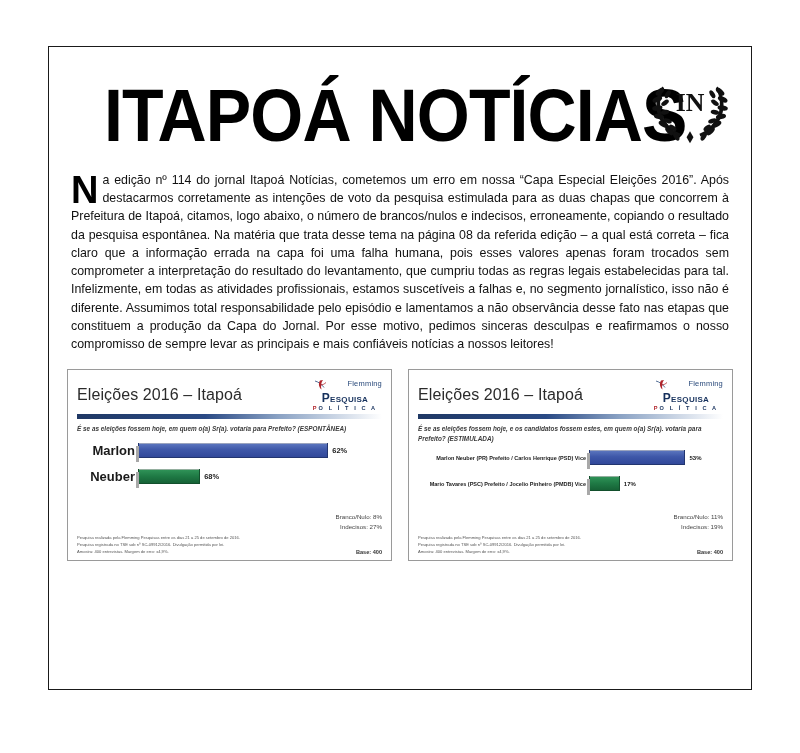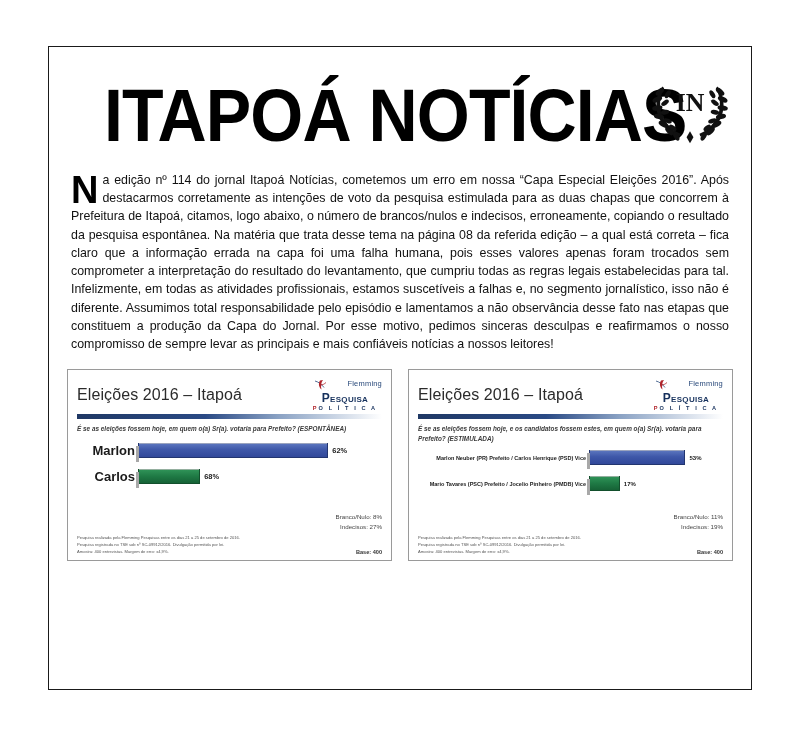--- a/index.html
+++ b/index.html
@@ -329,21 +329,21 @@
         <div class="bar-row">
           <div class="bar-label">Marlon</div>
           <div class="bar-wrap">
             <div class="bar bar-blue" style="width:78%">
               <span class="bar-shadow"></span>
             </div>
             <div class="bar-value">62%</div>
           </div>
         </div>
         <div class="bar-row">
-          <div class="bar-label">Carlos</div>
+          <div class="bar-label">Neuber</div>
           <div class="bar-wrap">
             <div class="bar bar-green" style="width:25.5%">
               <span class="bar-shadow"></span>
             </div>
             <div class="bar-value">68%</div>
           </div>
         </div>
       </div>
 
       <div class="chart-stats">

